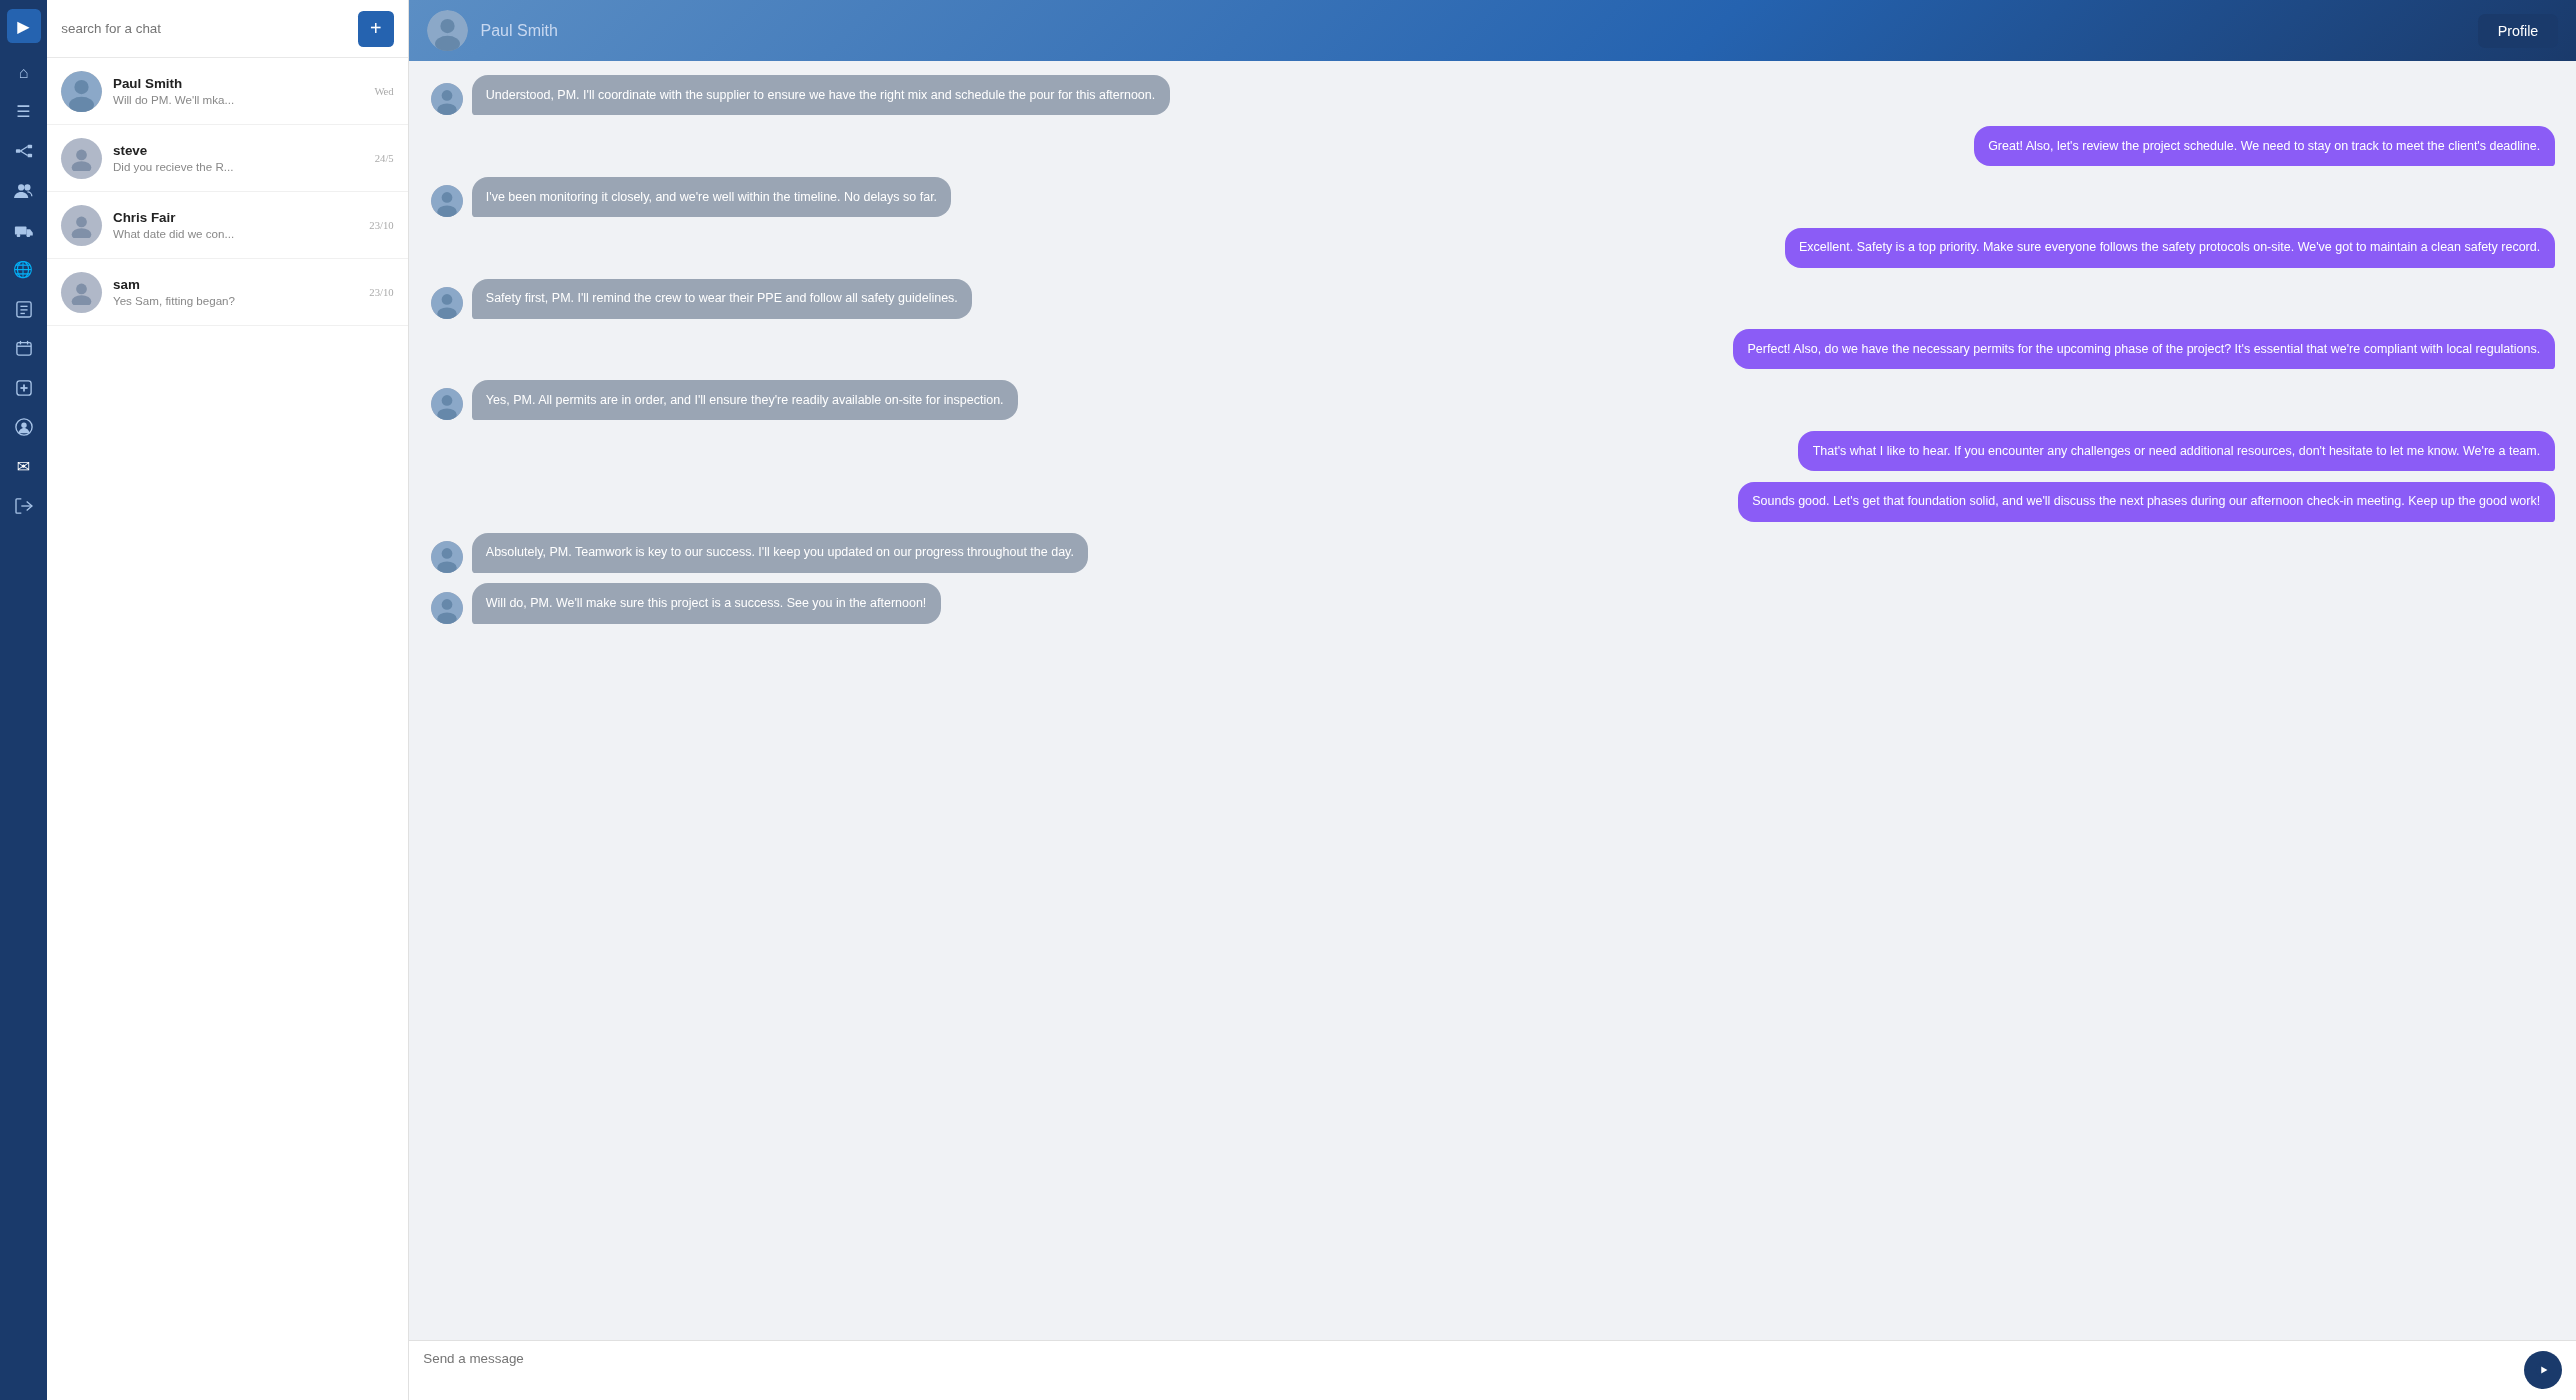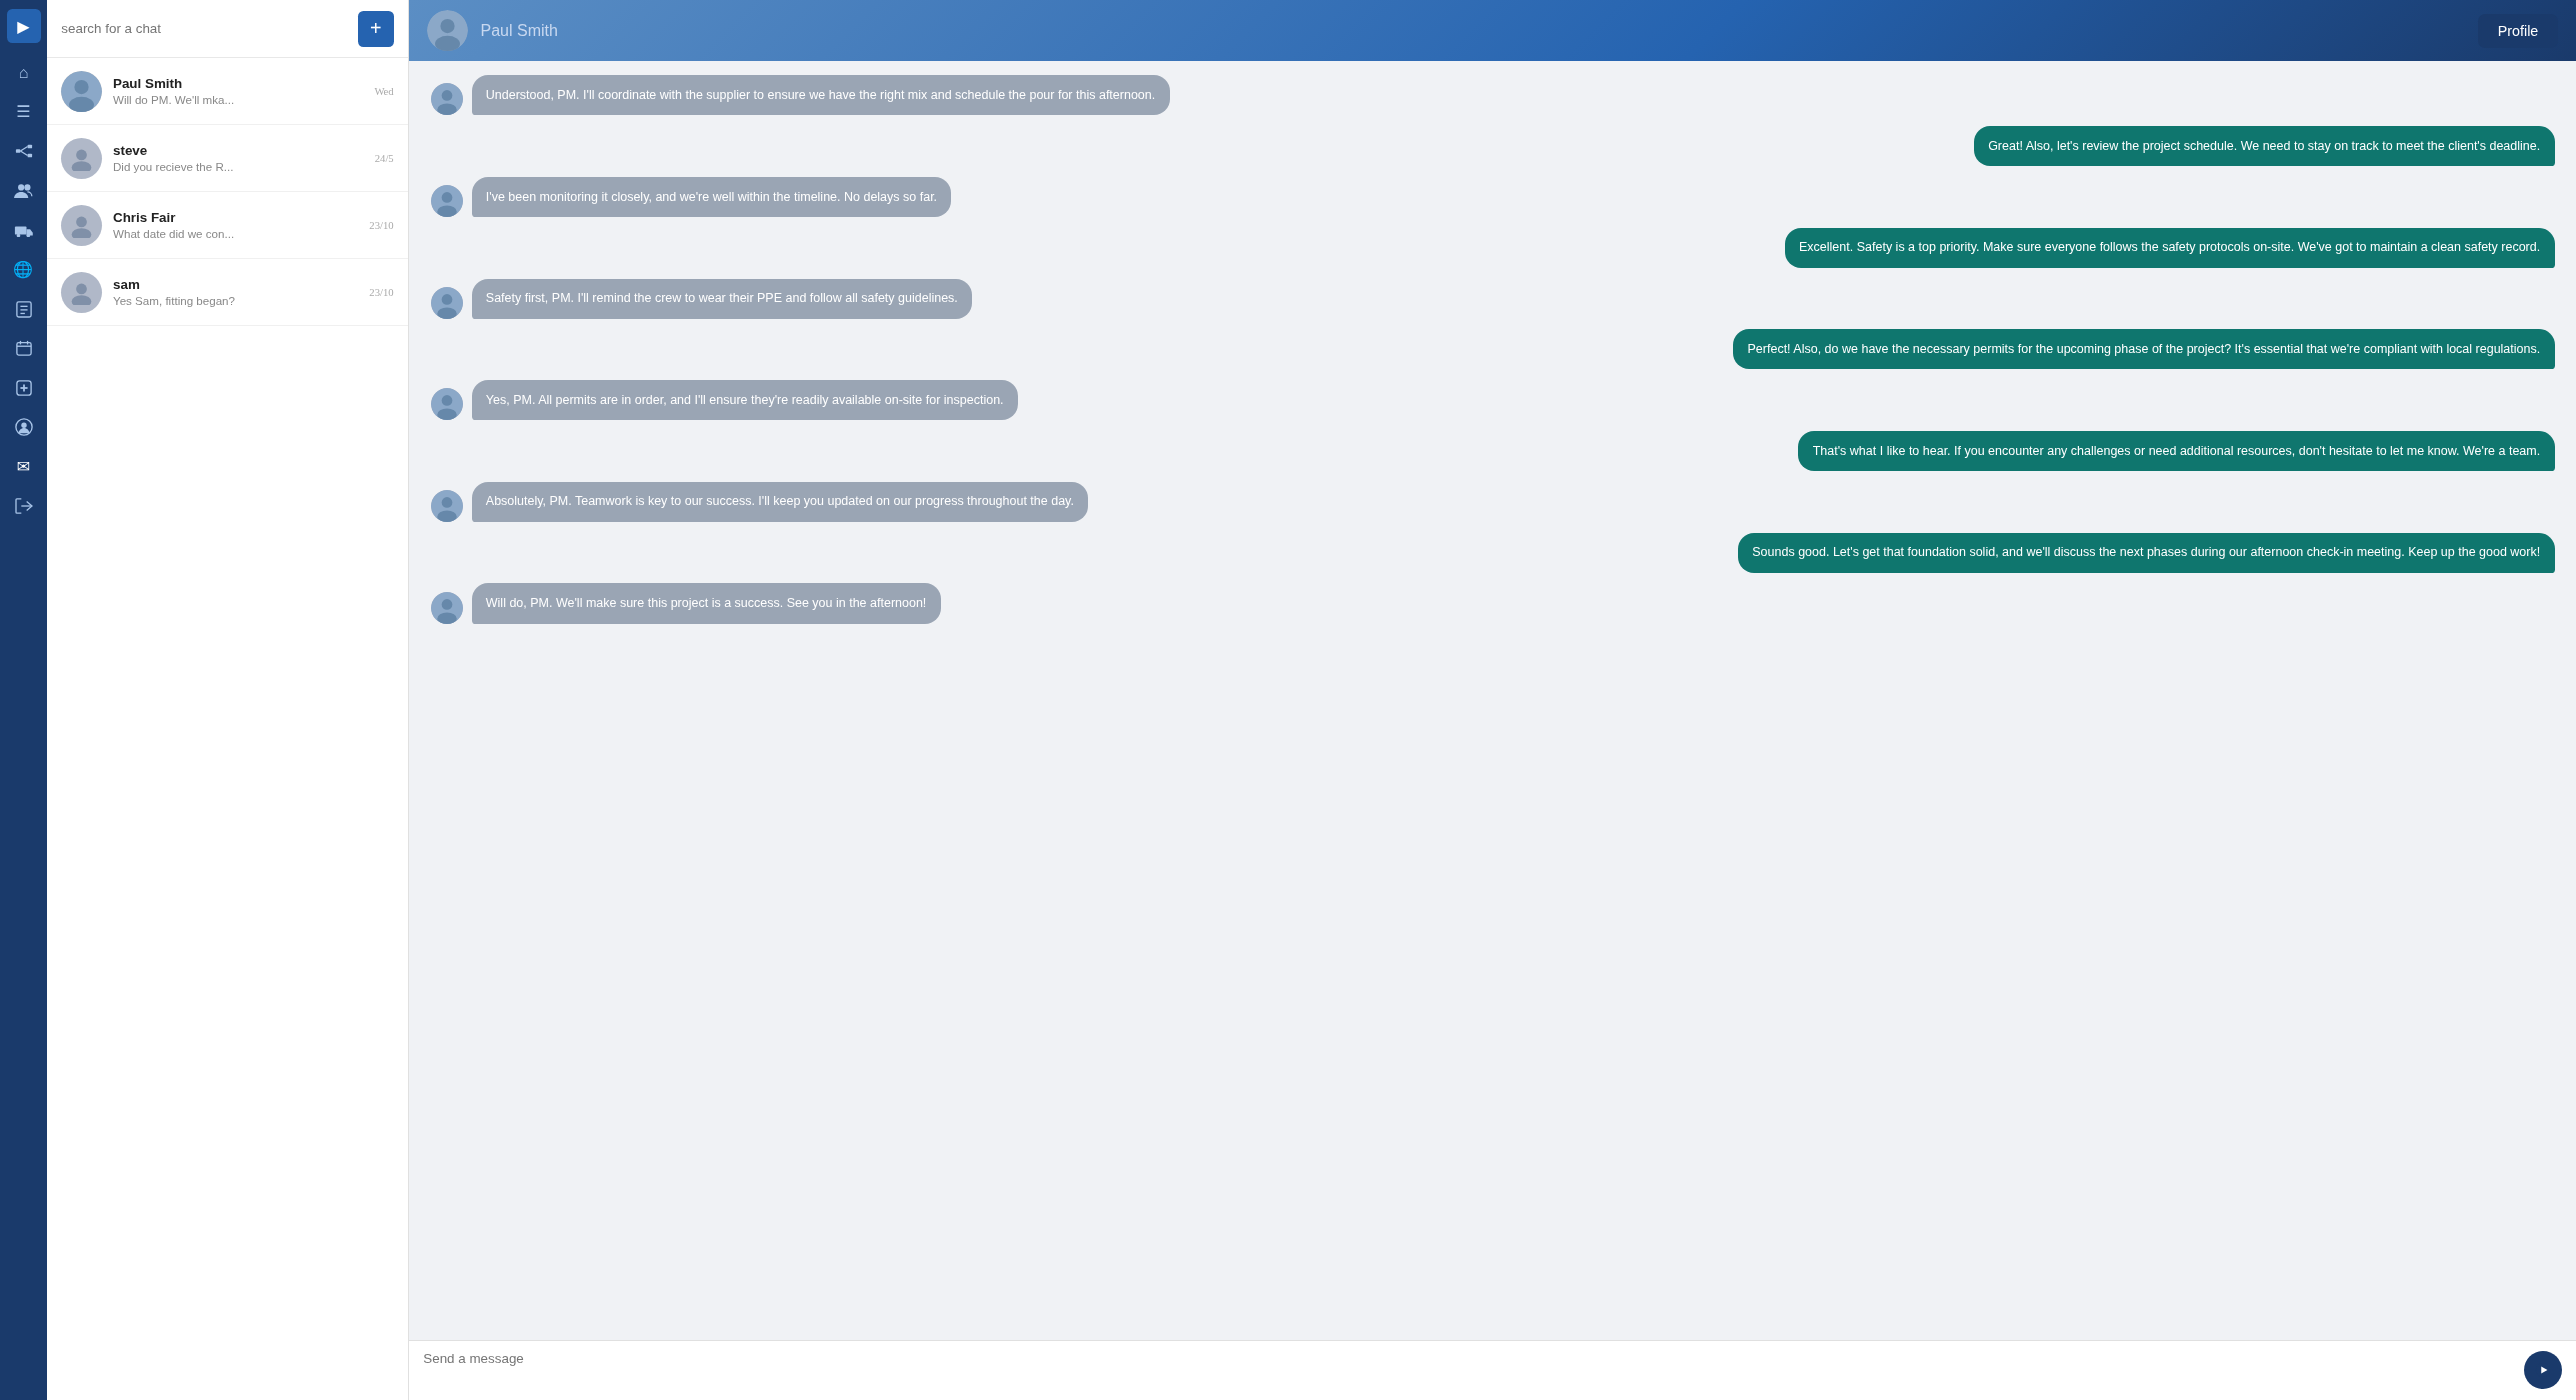--- a/index.html
+++ b/index.html
@@ -187,21 +187,21 @@
       border-radius: 16px;
       font-size: 12.5px;
       line-height: 1.5;
     }
     .bubble.received {
       background: #9aa5b4;
       color: #fff;
       border-bottom-left-radius: 3.6px;
     }
     .bubble.sent {
-      background: #0f766e;
+      background: #8b5cf6;
       color: #fff;
       border-bottom-right-radius: 3.6px;
     }
 
     
     .message-input-bar {
       background: #fff;
       border-top: 0.9px solid #e0e0e0;
       padding: 10.7px 14.3px;
       display: flex;
@@ -434,33 +434,33 @@
         <circle cx="18" cy="14" r="6" fill="#6688aa"></circle>
         <ellipse cx="18" cy="30" rx="11" ry="7" fill="#6688aa"></ellipse>
       </svg>
     </div>
     <div class="bubble received">Yes, PM. All permits are in order, and I'll ensure they're readily available on-site for inspection.</div>
   </div>
       <div class="message-row sent">
 
     <div class="bubble sent">That's what I like to hear. If you encounter any challenges or need additional resources, don't hesitate to let me know. We're a team.</div>
   </div>
+      <div class="message-row sent">
+
+    <div class="bubble sent">Sounds good. Let's get that foundation solid, and we'll discuss the next phases during our afternoon check-in meeting. Keep up the good work!</div>
+  </div>
       <div class="message-row received">
     <div class="msg-avatar">
       <svg width="32" height="32" viewBox="0 0 36 36">
         <circle cx="18" cy="18" r="18" fill="#8ba8c8"></circle>
         <circle cx="18" cy="14" r="6" fill="#6688aa"></circle>
         <ellipse cx="18" cy="30" rx="11" ry="7" fill="#6688aa"></ellipse>
       </svg>
     </div>
     <div class="bubble received">Absolutely, PM. Teamwork is key to our success. I'll keep you updated on our progress throughout the day.</div>
-  </div>
-      <div class="message-row sent">
-
-    <div class="bubble sent">Sounds good. Let's get that foundation solid, and we'll discuss the next phases during our afternoon check-in meeting. Keep up the good work!</div>
   </div>
       <div class="message-row received">
     <div class="msg-avatar">
       <svg width="32" height="32" viewBox="0 0 36 36">
         <circle cx="18" cy="18" r="18" fill="#8ba8c8"></circle>
         <circle cx="18" cy="14" r="6" fill="#6688aa"></circle>
         <ellipse cx="18" cy="30" rx="11" ry="7" fill="#6688aa"></ellipse>
       </svg>
     </div>
     <div class="bubble received">Will do, PM. We'll make sure this project is a success. See you in the afternoon!</div>

